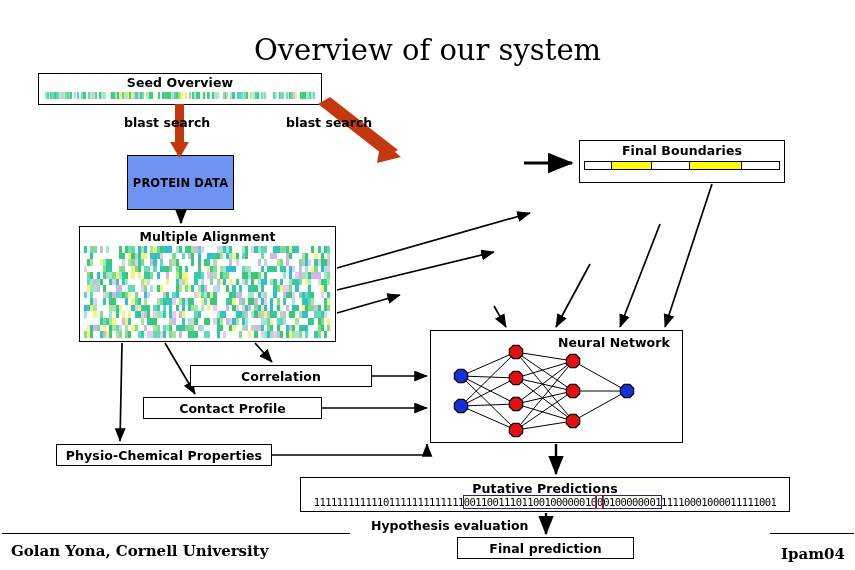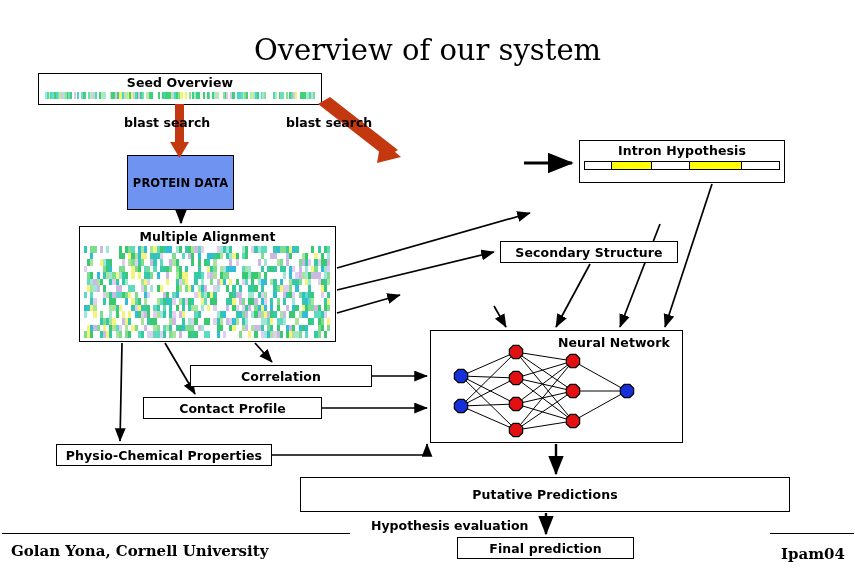--- a/index.html
+++ b/index.html
@@ -379,21 +379,21 @@
 
   <div class="plain-label" style="left:124px; top:115px;">blast search</div>
   <div class="plain-label" style="left:286px; top:115px;">blast search</div>
 
   <div class="node blue-node" id="protein-box">
     <span class="lbl">PROTEIN DATA</span>
   </div>
 
 
   <div class="node" id="intron-box">
-    <span class="lbl">Intron Hypothesis</span>
+    <span class="lbl">Final Boundaries</span>
     <div class="intron-bar" id="intron-bar">
         <i style="background: rgb(255, 255, 255); width: 13.913%;"></i>
         <i style="background: rgb(255, 255, 0); width: 20.8696%;"></i>
         <i style="background: rgb(255, 255, 255); width: 19.1304%;"></i>
         <i style="background: rgb(255, 255, 0); width: 26.9565%;"></i>
         <i style="background: rgb(255, 255, 255); width: 19.1304%;"></i>
       </div>
   </div>
 
   <div class="node" id="align-box">
@@ -1516,23 +1516,20 @@
           <i style="background: rgb(53, 201, 168); width: 1.28205%;"></i>
           <i style="background: rgb(125, 220, 142); width: 1.28205%;"></i>
           <i style="background: rgb(255, 255, 255); width: 1.28205%;"></i>
           <i style="background: rgb(57, 201, 110); width: 1.28205%;"></i>
           <i style="background: rgb(255, 255, 255); width: 1.28205%;"></i>
         </div>
       </div>
   </div>
 
 
-  <div class="node" id="secstruct-box">
-    <span class="lbl">Secondary Structure</span>
-  </div>
 
 
   <div class="node" id="nn-box">
     <svg id="nn-svg" width="253" height="113" viewBox="0 0 253 113">
         <line x1="30" y1="45" x2="85" y2="21" stroke="#000" stroke-width="1"></line>
         <line x1="30" y1="45" x2="85" y2="47" stroke="#000" stroke-width="1"></line>
         <line x1="30" y1="45" x2="85" y2="73" stroke="#000" stroke-width="1"></line>
         <line x1="30" y1="45" x2="85" y2="99" stroke="#000" stroke-width="1"></line>
         <line x1="30" y1="75" x2="85" y2="21" stroke="#000" stroke-width="1"></line>
         <line x1="30" y1="75" x2="85" y2="47" stroke="#000" stroke-width="1"></line>
@@ -1574,20 +1571,21 @@
   <div class="node" id="corr-box">
     <span class="lbl">Correlation</span>
   </div>
 
   <div class="node" id="physio-box">
     <span class="lbl">Physio-Chemical Properties</span>
   </div>
 
   <div class="node" id="pred-box">
     <span class="lbl">Putative Predictions</span>
+    <div class="bits"><span>11111111111101111111111111</span><span class="framed">00110011101100100000010</span><span class="redmark">0</span><span class="framed">0100000001</span><span>11110001000011111001</span></div>
   </div>
 
   <div class="plain-label" style="left:371px; top:518px;">Hypothesis evaluation</div>
 
   <div class="node" id="final-box">
     <span class="lbl">Final prediction</span>
   </div>
 
   <div class="rule" id="rule-left"></div>
   <div class="rule" id="rule-right"></div>

